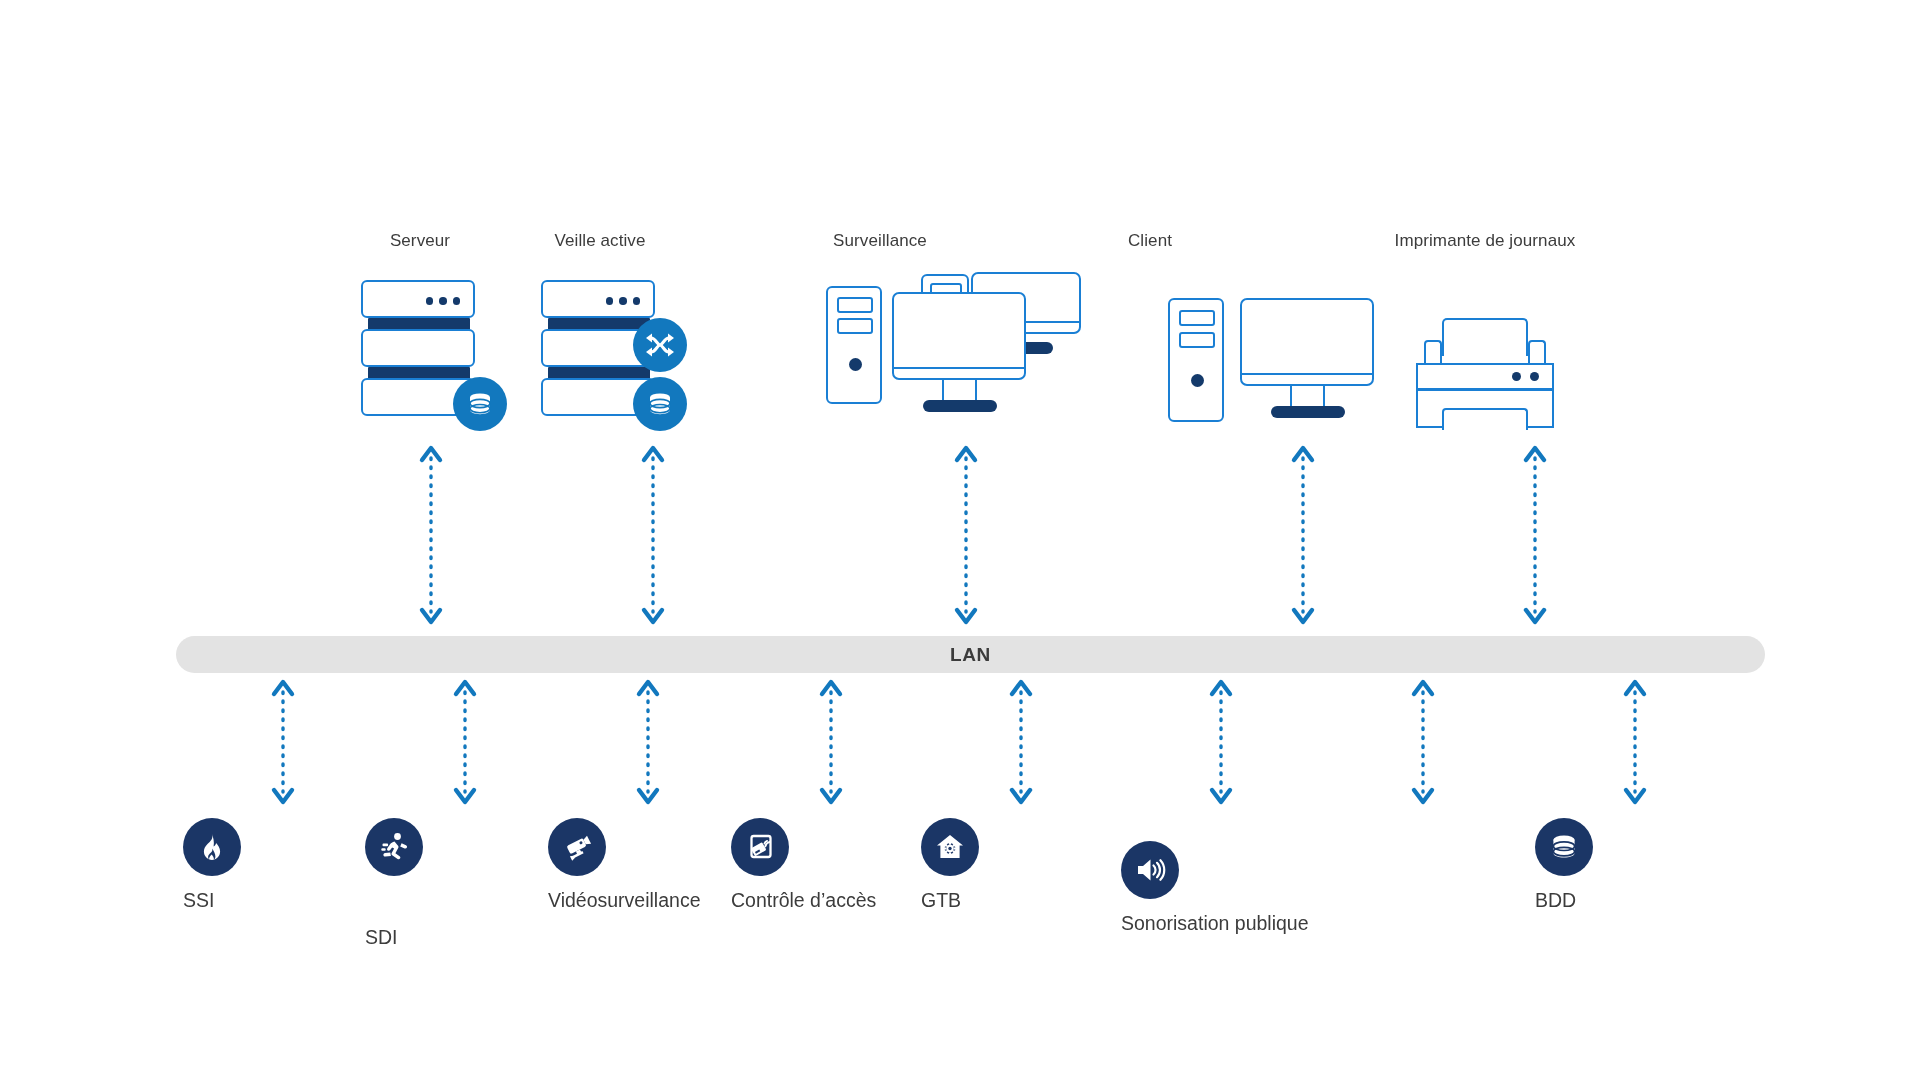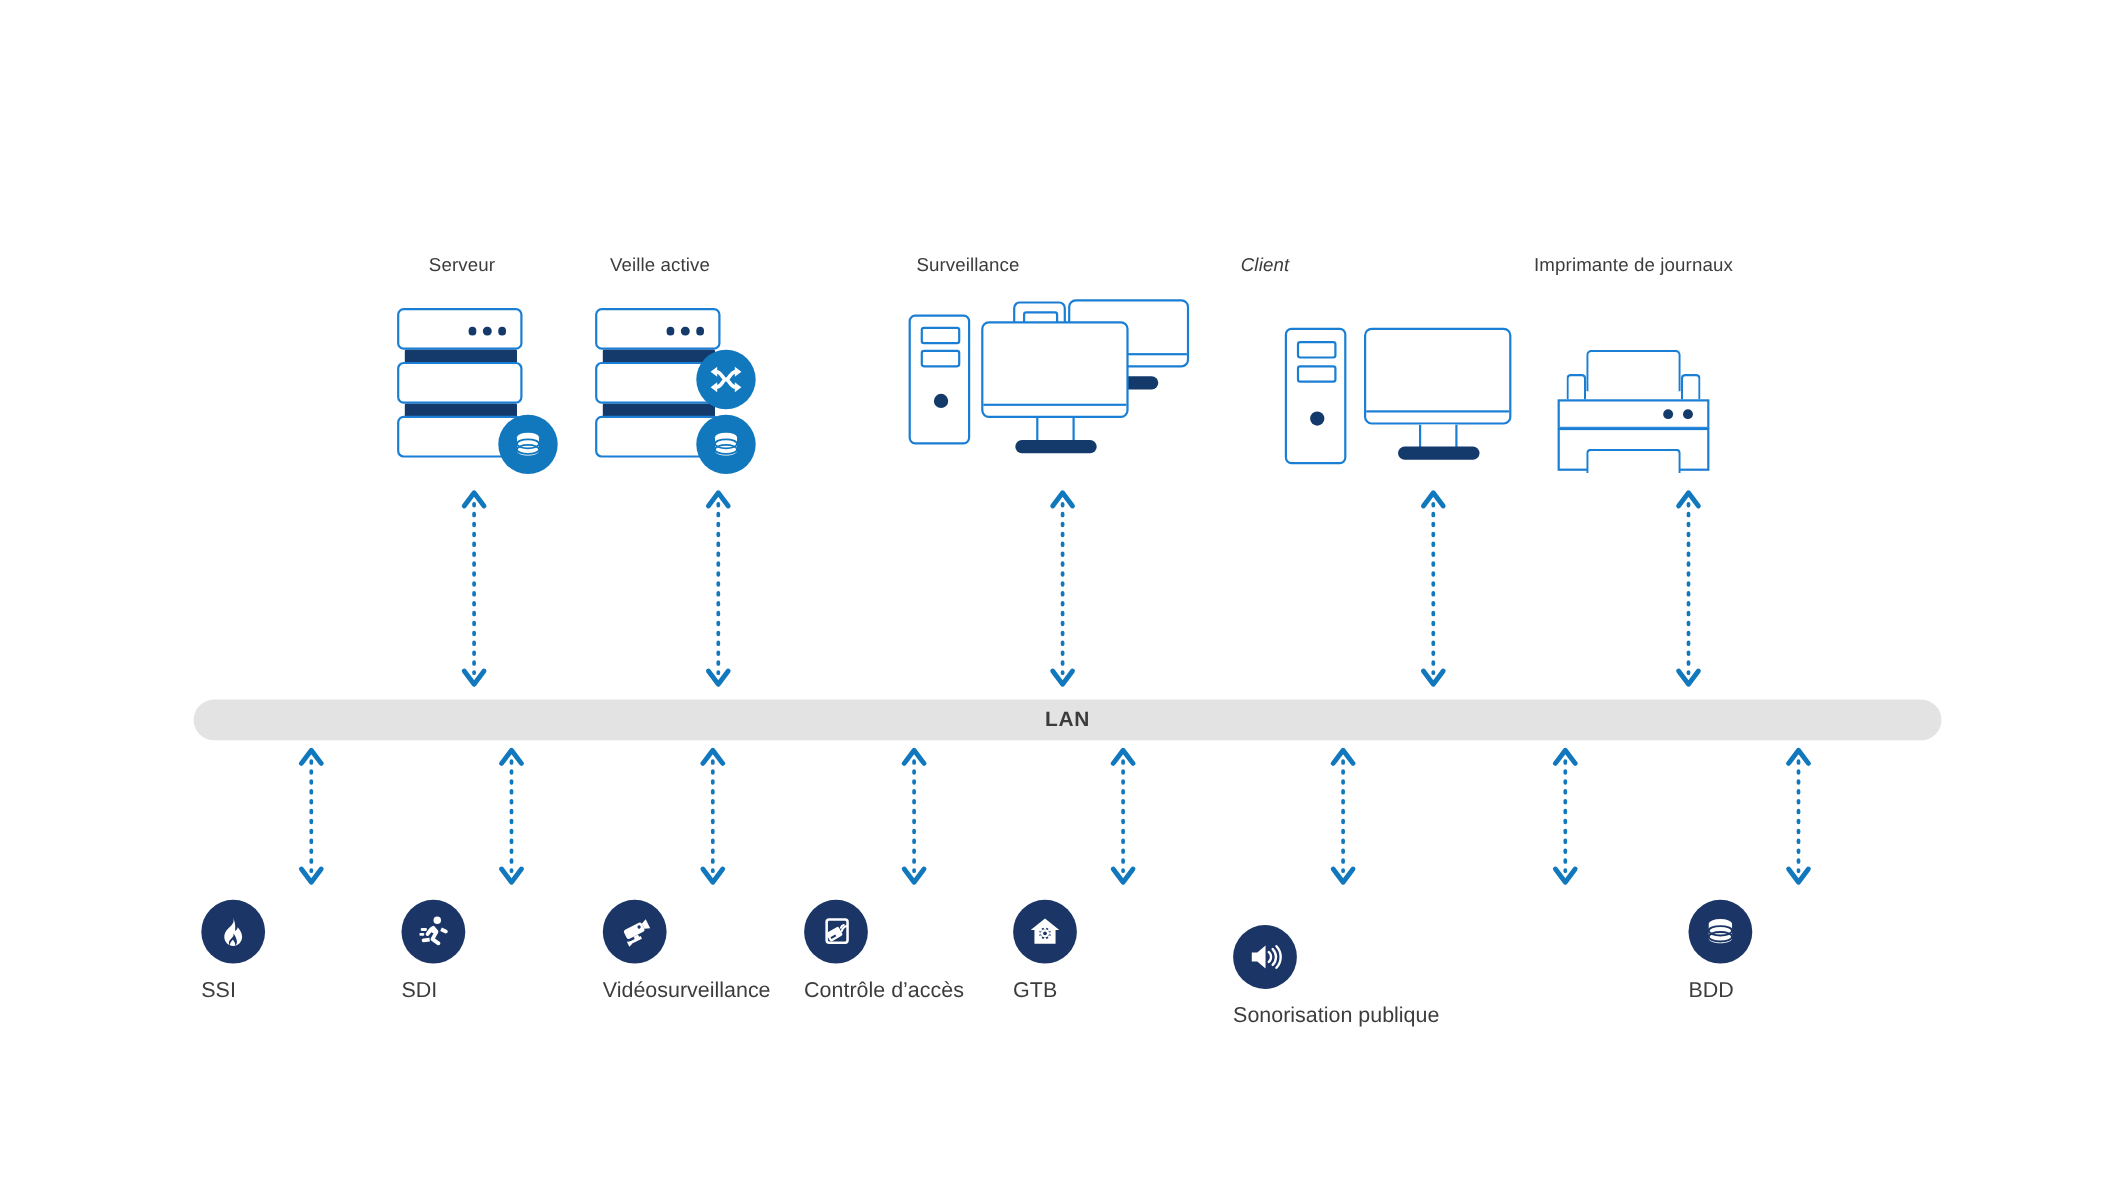--- a/index.html
+++ b/index.html
@@ -396,21 +396,21 @@
 
     <div class="monitor" style="left:66px; top:24px;">
       <div class="mon-screen" style="position:relative; width:134px; height:88px;">
         <div class="chin"></div>
       </div>
       <div class="mon-neck" style="left:50px; top:88px; width:35px; height:22px;"></div>
       <div class="mon-base" style="left:31px; top:108px; width:74px;"></div>
     </div>
   </div>
 
-  <div class="device" style="left:1060px; top:232px; width:180px;font-style:italic;">
+  <div class="device" style="left:1060px; top:232px; width:180px;">
     <div class="device-label">Client</div>
   </div>
   <div style="position:absolute; left:1168px; top:298px; width:210px; height:140px;">
     <div class="tower" style="left:0; top:0; width:56px; height:124px;">
       <div class="slot a" style="top:10px;"></div>
       <div class="slot b" style="top:32px;"></div>
       <div class="pwr" style="top:74px;"></div>
     </div>
     <div class="monitor" style="left:72px; top:0;">
       <div class="mon-screen" style="position:relative; width:134px; height:88px;">
@@ -539,21 +539,21 @@
   <div class="sys" style="left:183px; top:818px;">
     <div class="sys-circle">
       <svg width="32" height="32" viewBox="0 0 32 32">
         <path d="M16 3 c1.5 5 -1.5 7 -4.5 10 c-2.6 2.6 -3.6 5 -3.6 7.6 c0 5 4 8.4 8.1 8.4 s8.1 -3.4 8.1 -8.4 c0 -3.6 -2.1 -6.4 -4 -8.6 c-.4 2 -1.4 3.2 -2.5 3.4 c.9 -4.6 -.4 -9.2 -1.6 -12.4 z" fill="#fff"></path>
         <path d="M16.2 17.5 c.7 2.5 -.8 3.6 -2.3 5.1 c-1.3 1.3 -1.8 2.4 -1.8 3.7 c0 .9 .4 1.7 1 2.3 c-.2 -2.4 1.2 -3.9 2.6 -5.2 c1.3 1.6 2.2 3 2.2 4.6 c0 .3 0 .5 -.1 .7 c1 -.7 1.6 -1.9 1.6 -3.3 c0 -2.6 -1.6 -5.4 -3.2 -7.9 z" fill="#1b3666"></path>
       </svg>
     </div>
     <div class="sys-label">SSI</div>
   </div>
 
-  <div class="sys" style="left:365px; top:818px;">
+  <div class="sys" style="left:365px; top:818px;gap:37px;">
     <div class="sys-circle">
       <svg width="34" height="34" viewBox="0 0 34 34">
         <circle cx="20.5" cy="6.5" r="3.4" fill="#fff"></circle>
         <path d="M17.5 11.5 c-2 .4 -3.6 1.6 -4.8 3.3 l-2.4 3.4 c-.5 .8 -.3 1.9 .5 2.4 c.8 .5 1.9 .3 2.4 -.5 l1.9 -2.7 l2 1.1 l-2.4 4.4 c-.4 .8 -.2 1.8 .5 2.3 l5.4 3.8 c.8 .6 1.9 .4 2.4 -.4 c.6 -.8 .4 -1.9 -.4 -2.4 l-4.2 -3 l2.8 -5.1 c.6 -1.1 .3 -2.5 -.8 -3.2 z" fill="#fff"></path>
         <path d="M24.6 13.2 l4.4 2 c.9 .4 1.3 1.4 .9 2.3 c-.4 .9 -1.4 1.3 -2.3 .9 l-4.4 -2 z" fill="#fff"></path>
         <path d="M13.3 22.6 l-5.3 .5 c-1 .1 -1.7 1 -1.6 1.9 c.1 1 1 1.7 1.9 1.6 l5.6 -.6 z" fill="#fff"></path>
         <rect x="5.5" y="13.6" width="5.6" height="2.7" rx="1" fill="#fff"></rect>
         <rect x="4.3" y="18.2" width="4.4" height="2.5" rx="1" fill="#fff"></rect>
       </svg>
     </div>

